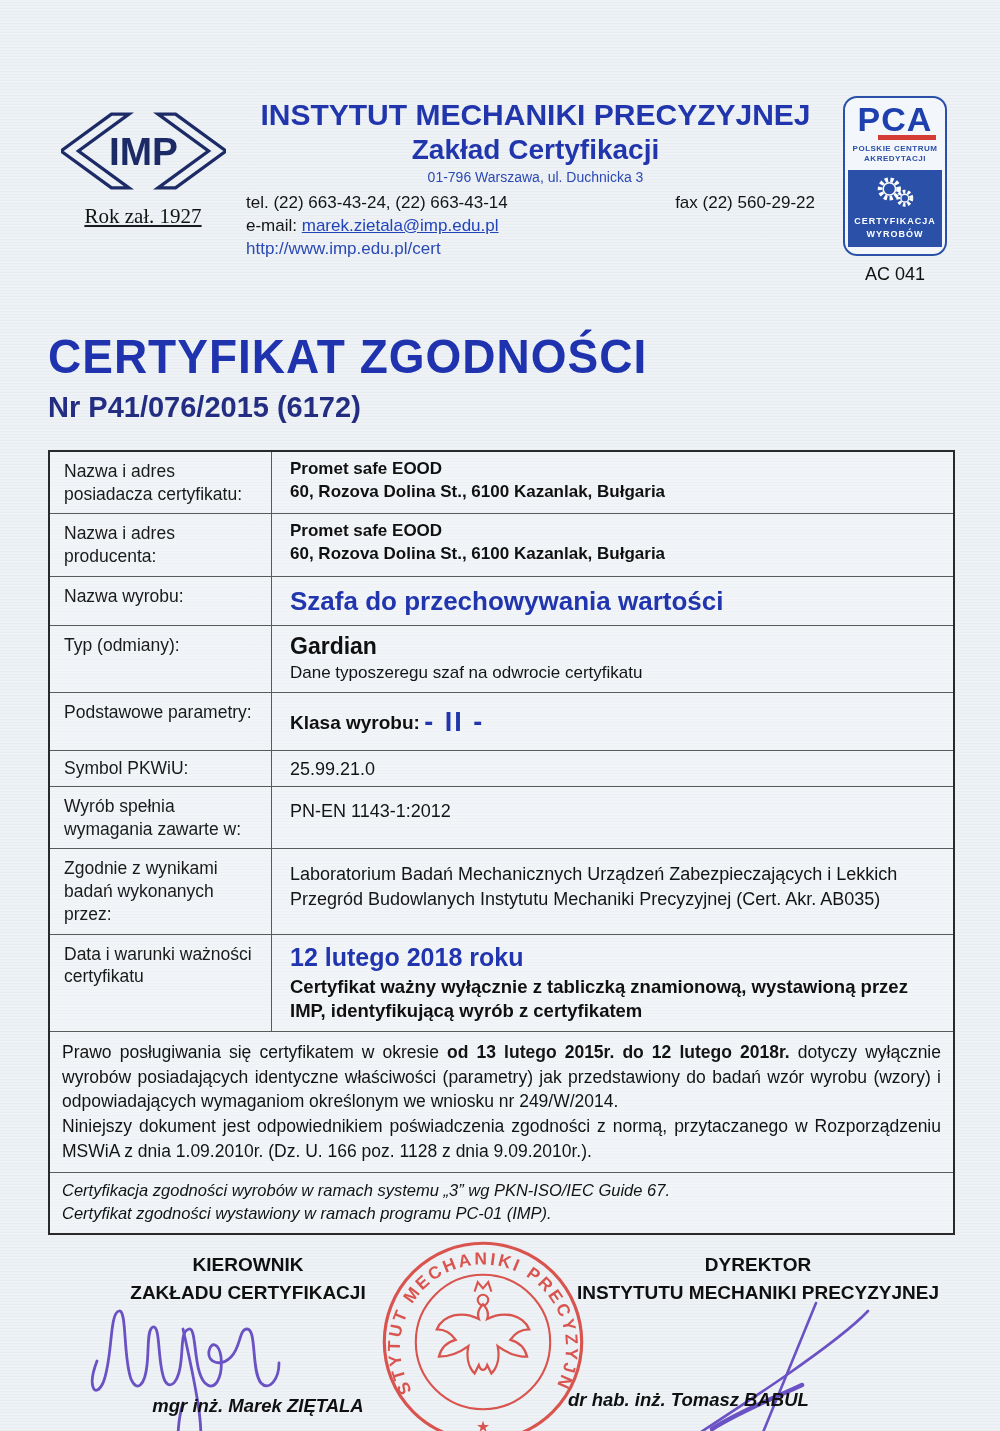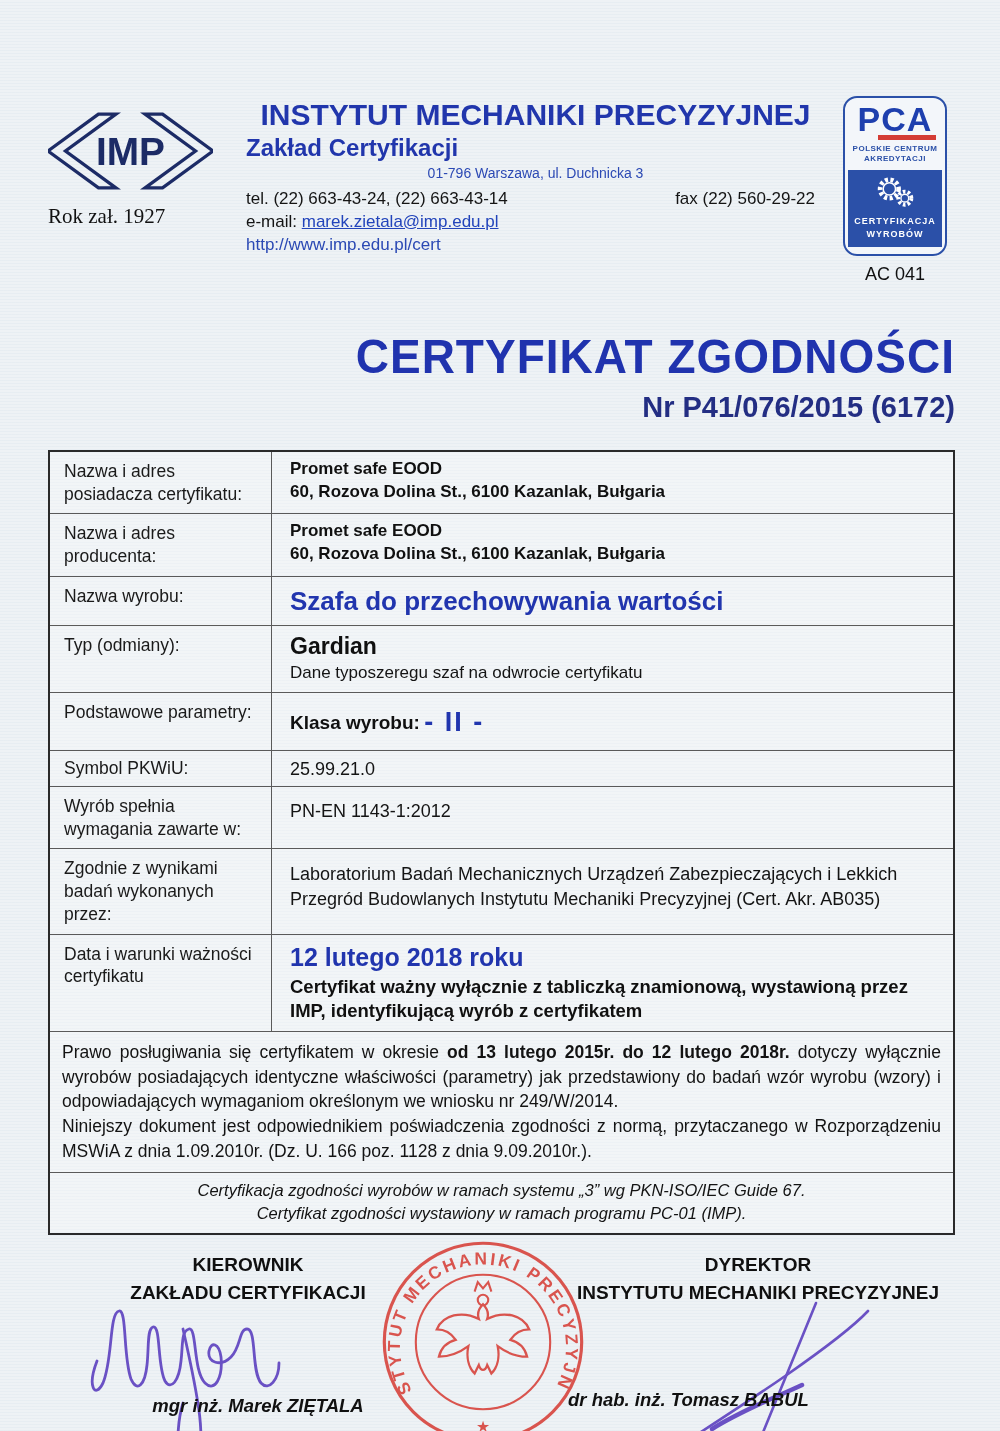--- a/index.html
+++ b/index.html
@@ -12,44 +12,44 @@
   .page{
     position:relative;width:1000px;height:1431px;overflow:hidden;
     background:
       repeating-linear-gradient(0deg, rgba(170,195,215,0.10) 0px, rgba(170,195,215,0.10) 1px, transparent 1px, transparent 3px),
       #eef2f5;
     box-sizing:border-box;
     padding:96px 45px 0 48px;
   }
   
   .header{display:flex;align-items:flex-start;}
-  .logo-col{width:190px;flex:0 0 190px;padding-top:14px;}
+  .logo-col{width:190px;flex:0 0 190px;text-align:center;padding-top:14px;text-decoration:underline;}
   .founded{font-family:"Liberation Serif", serif;font-size:21px;margin-top:8px;color:#111;}
   .inst-col{flex:1;padding:2px 10px 0 8px;}
   .inst-name{font-size:30px;font-weight:bold;color:#2136ac;text-align:center;letter-spacing:0px;}
-  .inst-dept{font-size:24px;font-weight:bold;color:#2136ac;text-align:left;margin-top:2px;}
+  .inst-dept{font-size:28px;font-weight:bold;color:#2136ac;text-align:center;margin-top:2px;}
   .inst-addr{font-size:14px;color:#2b49b4;text-align:center;margin-top:3px;}
   .inst-telfax{display:flex;justify-content:space-between;font-size:17px;margin-top:8px;color:#141414;padding-right:10px;}
   .inst-email{font-size:17px;margin-top:3px;color:#141414;}
   .inst-email a{color:#2244bb;text-decoration:underline;}
   .inst-web{font-size:17px;margin-top:3px;color:#2b49b4;}
   .pca-col{width:120px;flex:0 0 120px;text-align:center;}
   .pca-badge{
     width:104px;margin:0 auto;border:2px solid #2b50a8;border-radius:14px;
     background:#f3f6fa;padding:6px 3px 7px 3px;box-sizing:border-box;
   }
   .pca-word{font-size:34px;line-height:30px;font-weight:bold;color:#1e3fae;letter-spacing:1px;position:relative;}
   .pca-redbar{height:5px;width:58px;background:#d43c35;margin:1px 6px 4px auto;}
   .pca-org{font-size:8px;font-weight:bold;color:#2b50a8;line-height:1.3;letter-spacing:0.5px;}
   .pca-bluebox{background:#2b50a8;margin-top:5px;padding:5px 2px 6px 2px;}
   .pca-gears{height:34px;}
   .pca-cert{font-size:9px;font-weight:bold;color:#fff;letter-spacing:1px;line-height:1.45;margin-top:2px;}
   .pca-code{font-size:18px;color:#111;margin-top:8px;}
   
-  .title-block{text-align:right;margin-top:44px;}
+  .title-block{text-align:left;margin-top:44px;}
   .cert-title{
     font-size:46px;font-weight:bold;color:#2033ae;letter-spacing:1px;
     transform:scaleY(1.05);display:inline-block;
   }
   .cert-number{font-size:29px;font-weight:bold;color:#232e83;margin-top:8px;}
   
   .cert-table{border:2px solid #2a2a2a;margin-top:26px;background:rgba(255,255,255,0.25);}
   .trow{display:flex;border-bottom:1px solid #5a5a5a;}
   .trow:last-child{border-bottom:none;}
   .tlabel{
@@ -66,21 +66,21 @@
   .v-klasa{font-size:27px;font-weight:bold;color:#2135ae;vertical-align:middle;letter-spacing:2px;}
   .row-params .tvalue{padding-top:14px;padding-bottom:12px;}
   .v-date{font-size:25px;font-weight:bold;color:#2135ae;line-height:1.2;}
   .v-date-note{font-size:18.5px;font-weight:bold;color:#101010;line-height:1.3;margin-top:3px;max-width:640px;}
   .row-holder .tvalue,.row-producer .tvalue{padding-top:6px;}
   .row-pkwiu .tvalue,.row-pkwiu .tlabel{padding-top:6px;padding-bottom:5px;}
   .row-norm .tvalue{padding-top:12px;}
   
   .terms-block{border-bottom:1px solid #5a5a5a;padding:8px 12px 8px 12px;}
   .terms-p{font-size:17.5px;line-height:1.42;text-align:justify;margin:0;color:#131313;}
-  .system-block{padding:6px 12px 8px 12px;text-align:center;}
+  .system-block{padding:6px 12px 8px 12px;}
   .system-p{font-size:16.5px;font-style:italic;line-height:1.4;margin:0;color:#131313;}
   
   .signatures{position:relative;height:192px;margin-top:14px;}
   .sig-left{position:absolute;left:50px;top:2px;width:300px;text-align:center;}
   .sig-right{position:absolute;left:500px;top:2px;width:420px;text-align:center;}
   .sig-title{font-size:19px;font-weight:bold;line-height:1.45;color:#101010;}
   .sig-name-left{position:absolute;left:60px;top:146px;width:300px;text-align:center;
     font-size:18.5px;font-weight:bold;font-style:italic;color:#101010;}
   .sig-name-right{position:absolute;left:520px;top:140px;width:380px;text-align:left;
     font-size:18.5px;font-weight:bold;font-style:italic;color:#101010;}

